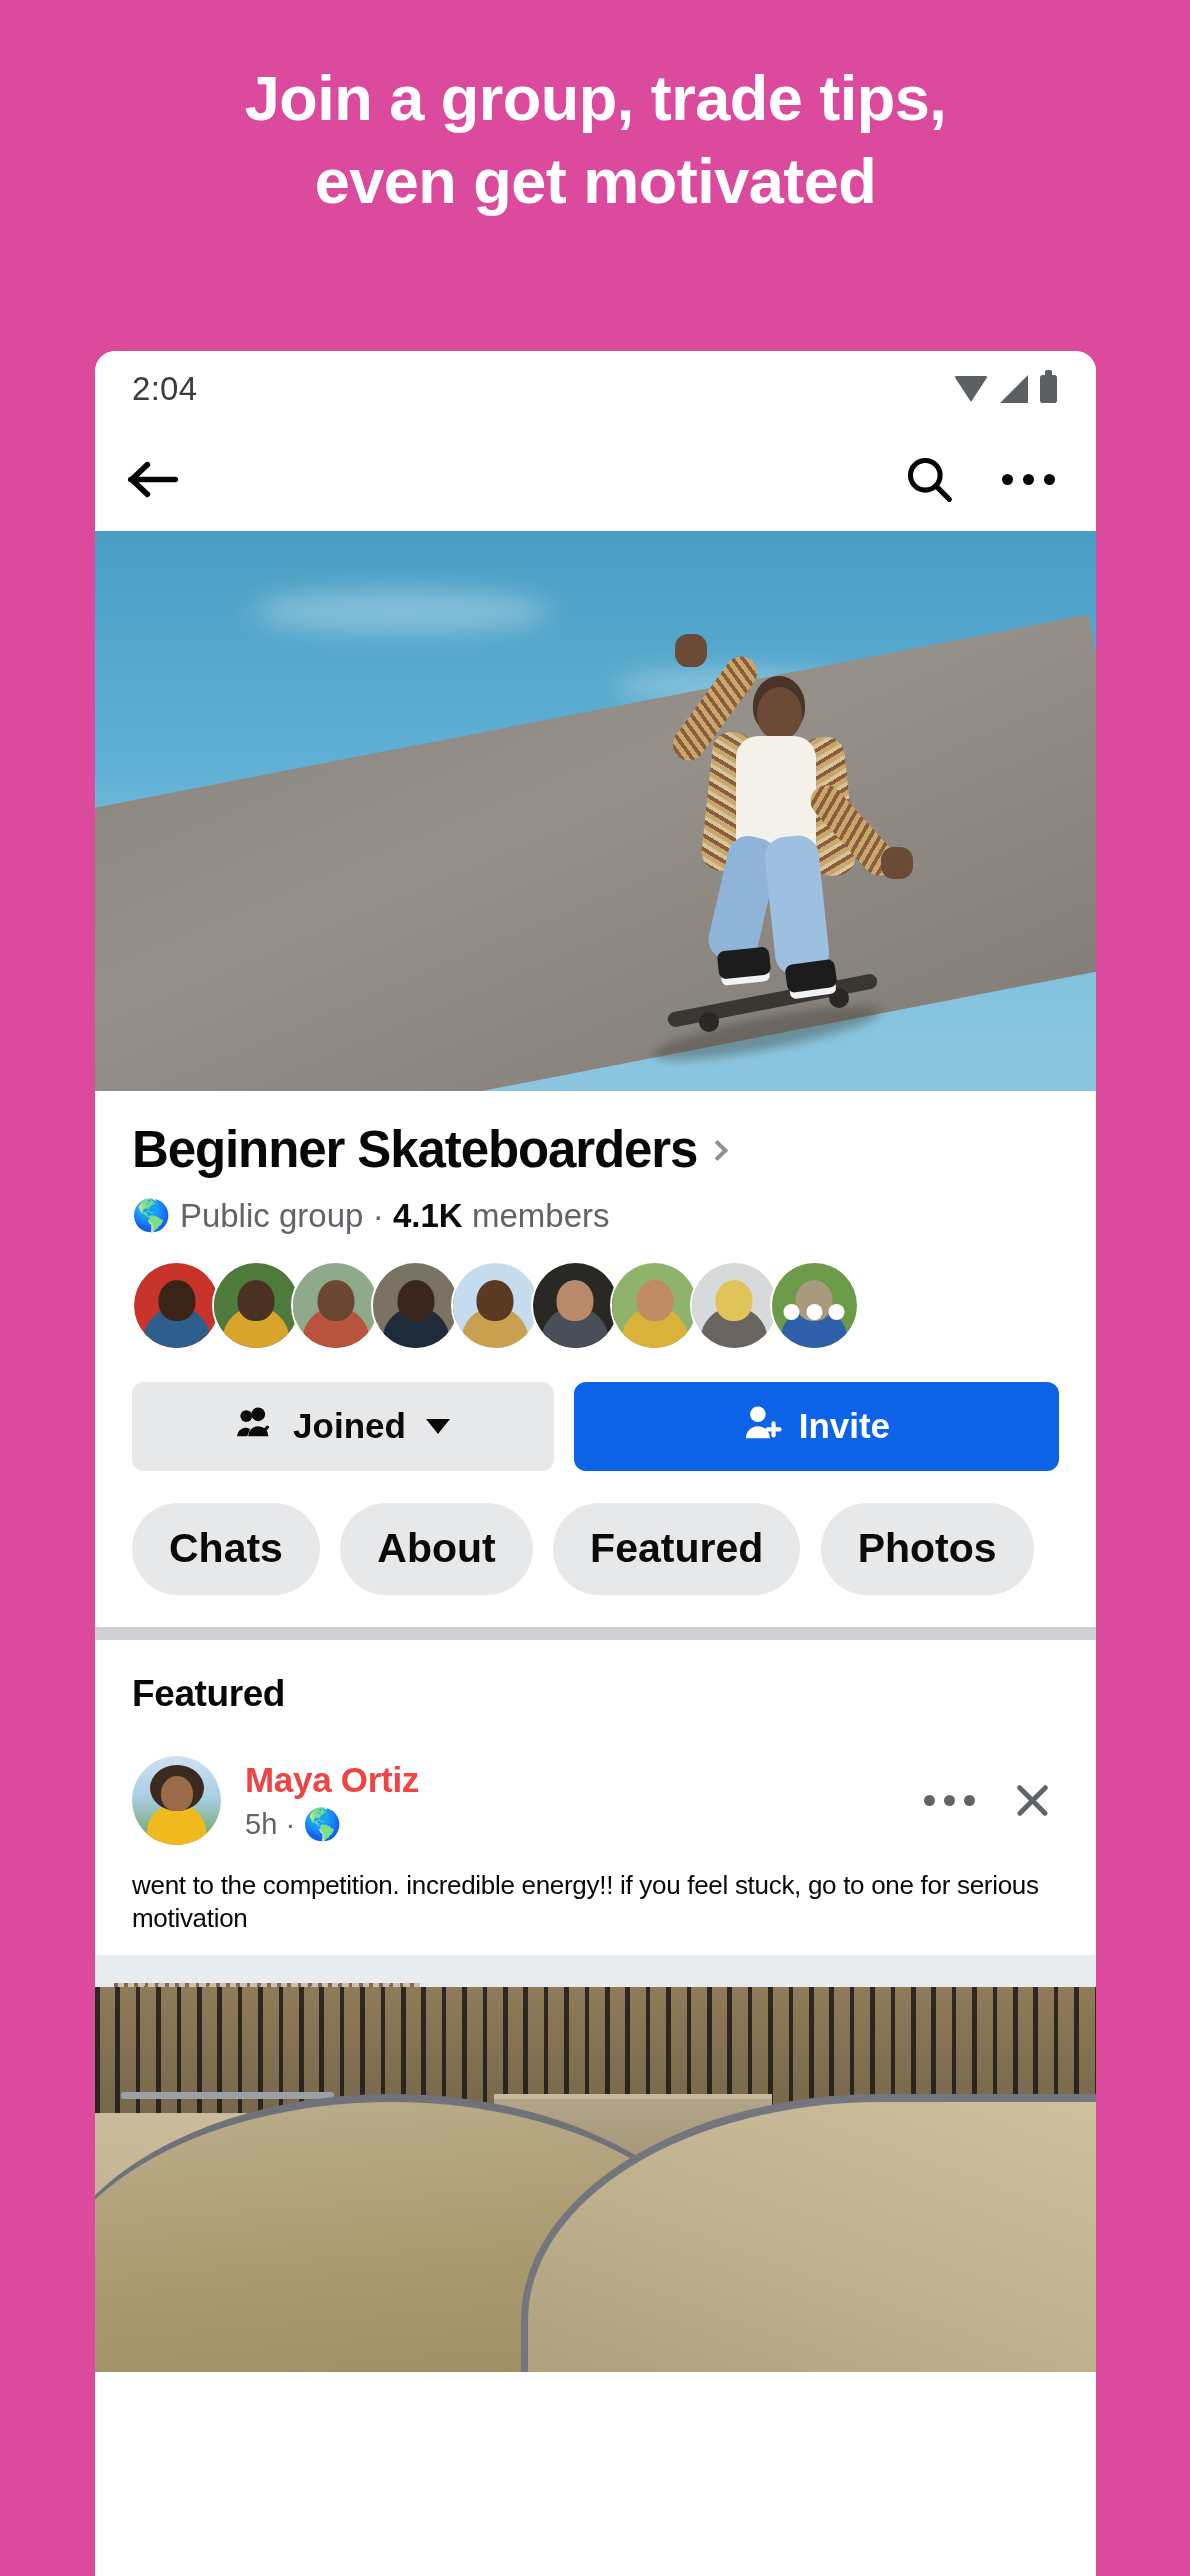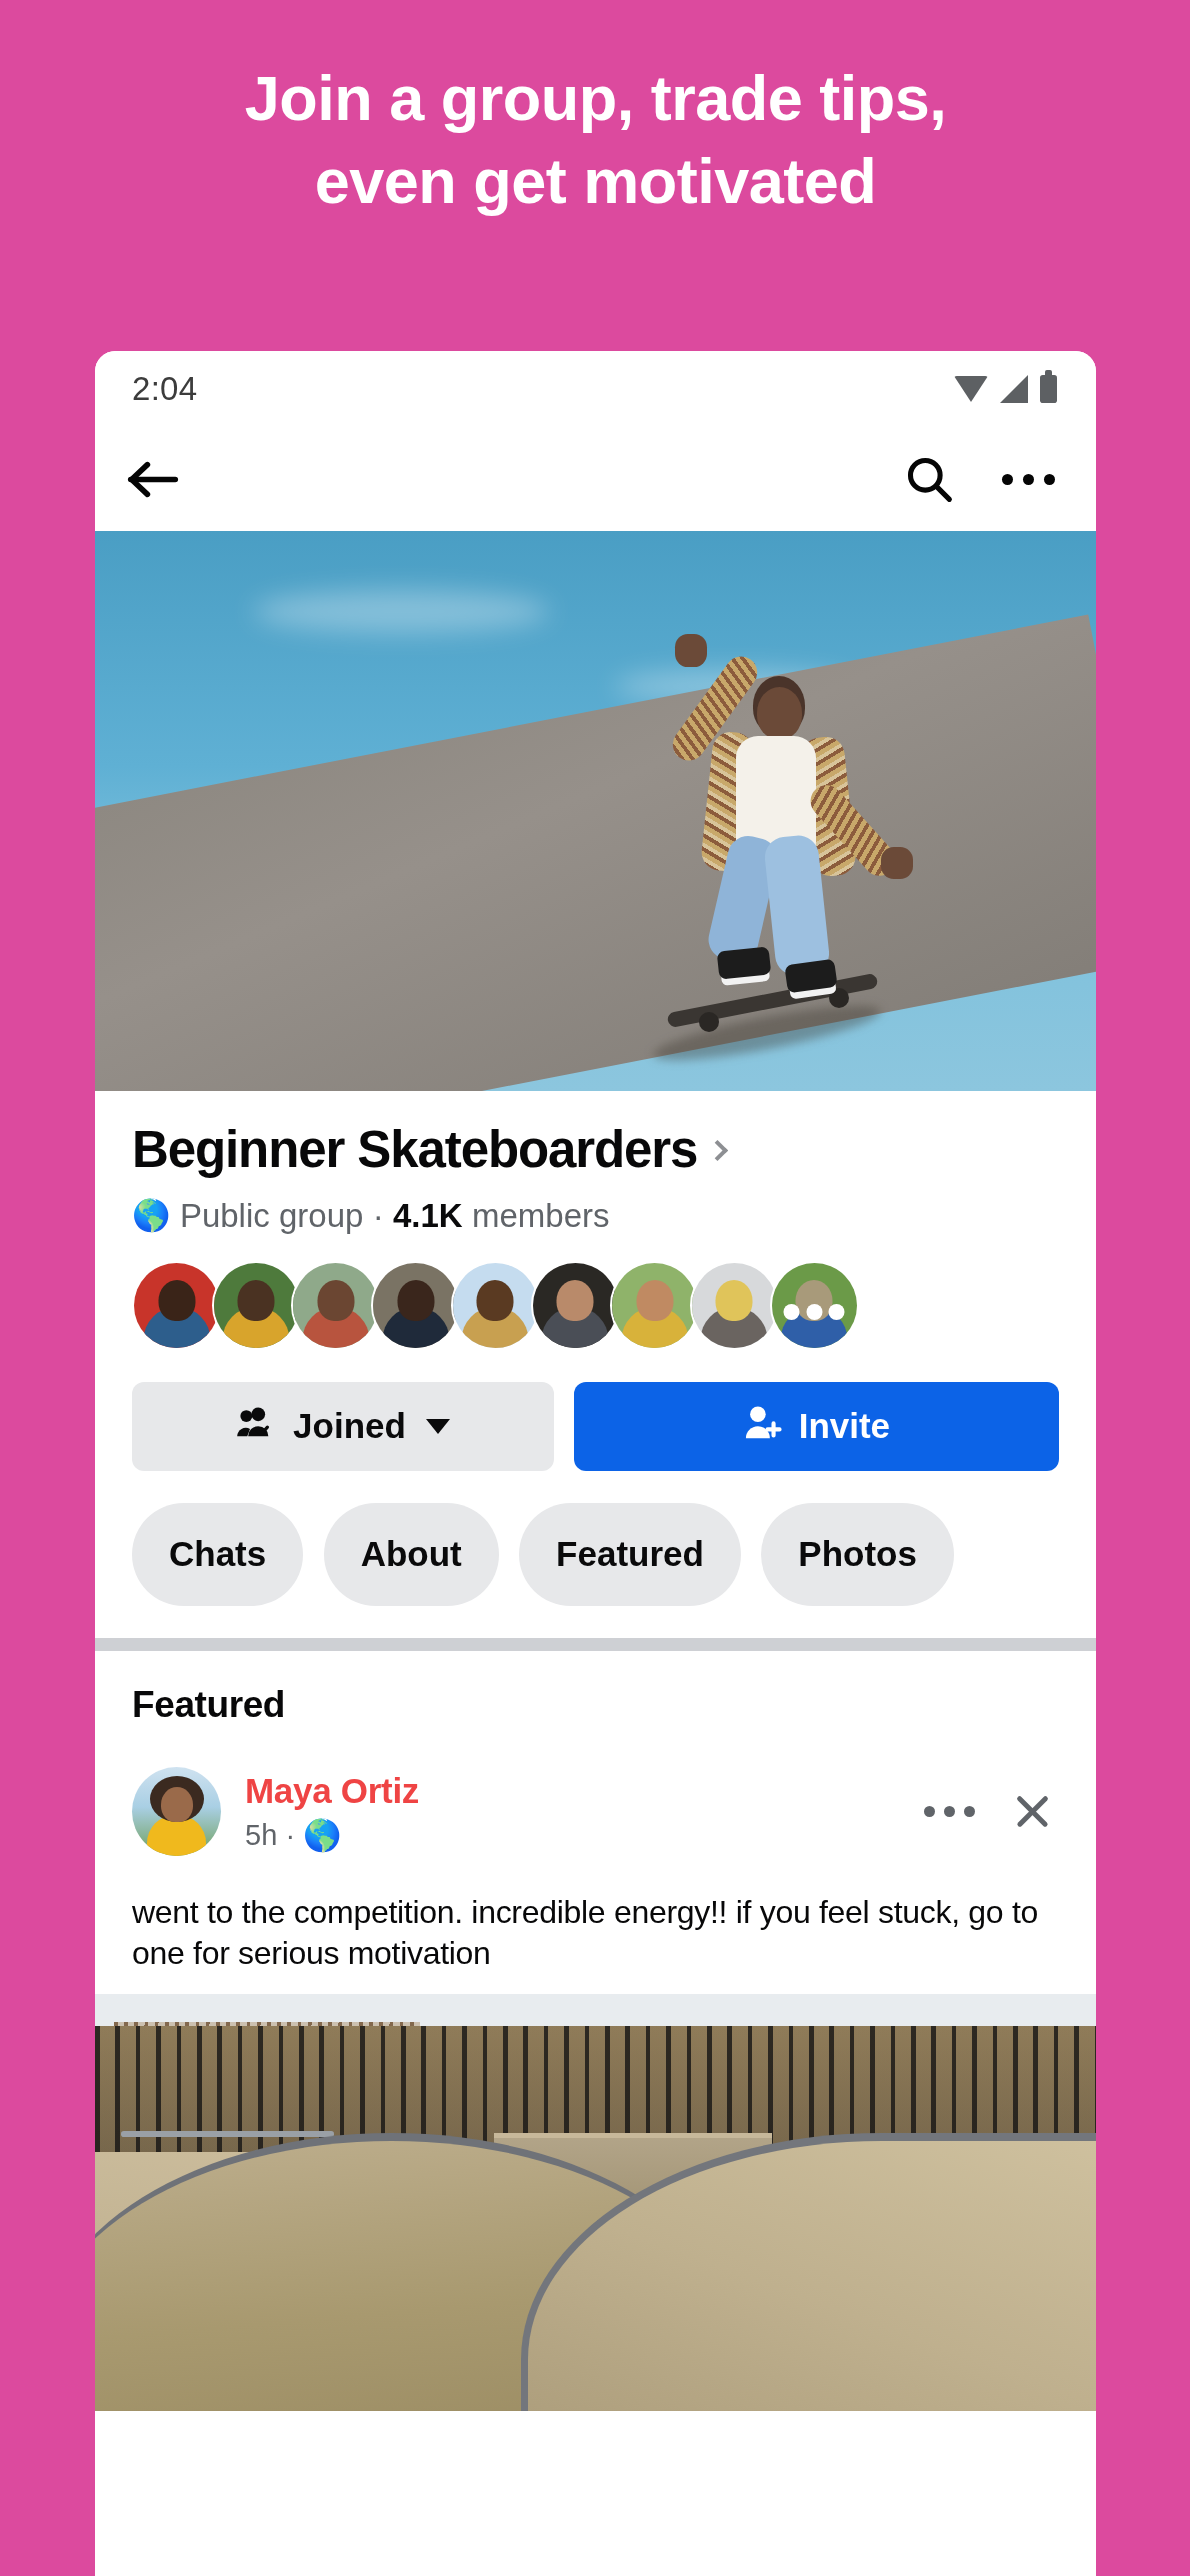--- a/index.html
+++ b/index.html
@@ -235,25 +235,25 @@
     gap: 20.4px;
     padding: 32px 0 32px 37px;
     background: #fff;
     white-space: nowrap;
     overflow: hidden;
   }
   .tab-pill {
     background: #e7e8ea;
     color: #0a0a0b;
     border-radius: 926px;
-    height: 103px;
+    height: 92px;
     padding: 0 37px;
     display: flex;
     align-items: center;
-    font-size: 35px;
+    font-size: 41px;
     font-weight: 700;
     flex: 0 0 auto;
     border: none;
     font-family: inherit;
     cursor: pointer;
   }
 
   .section-divider { height: 13px; background: #ced0d4; width: 100%; }
 
   
@@ -300,22 +300,22 @@
   .dots-gray span { width: 11px; height: 11px; border-radius: 50%; background: #606469; display: block; }
   .x-icon { position: relative; width: 41px; height: 41px; }
   .x-icon::before, .x-icon::after {
     content: ""; position: absolute; left: 0; top: 18.5px;
     width: 41px; height: 4.6px; background: #606469; border-radius: 2.8px;
   }
   .x-icon::before { transform: rotate(45deg); }
   .x-icon::after { transform: rotate(-45deg); }
 
   .post-body {
-    margin-top: 36px;
-    font-size: 32px;
+    margin-top: 24px;
+    font-size: 26px;
     line-height: 1.28;
     color: #080809;
     letter-spacing: -0.3px;
     padding-bottom: 20px;
   }
 
   
   .post-image {
     width: 100%;
     height: 417px;

